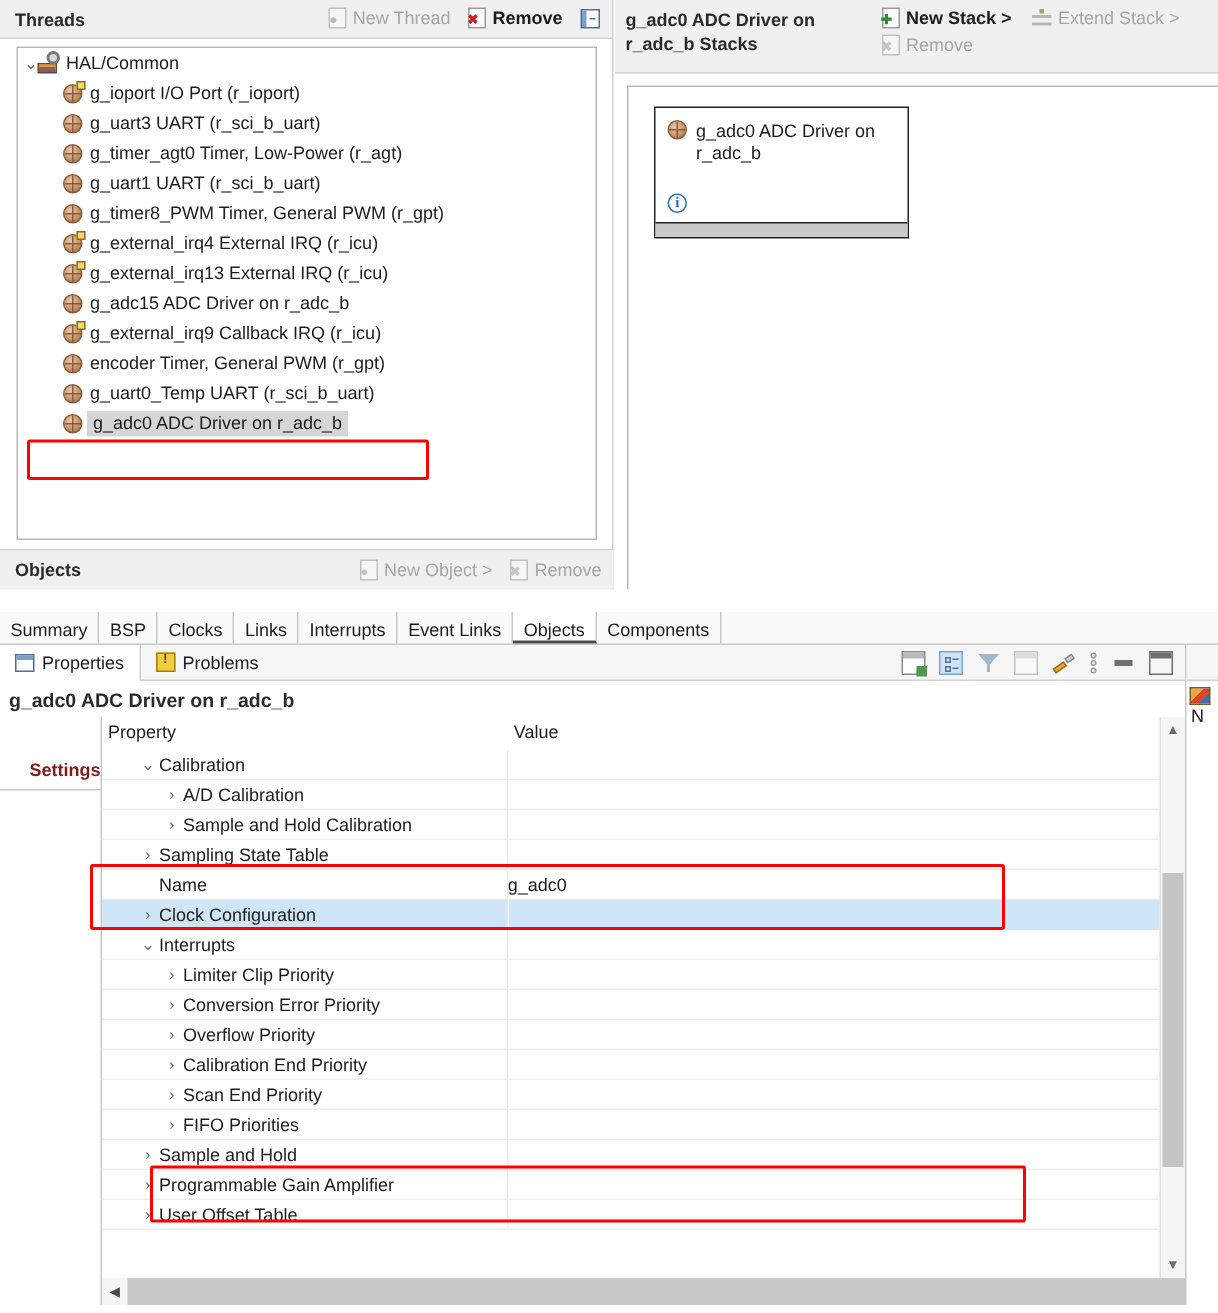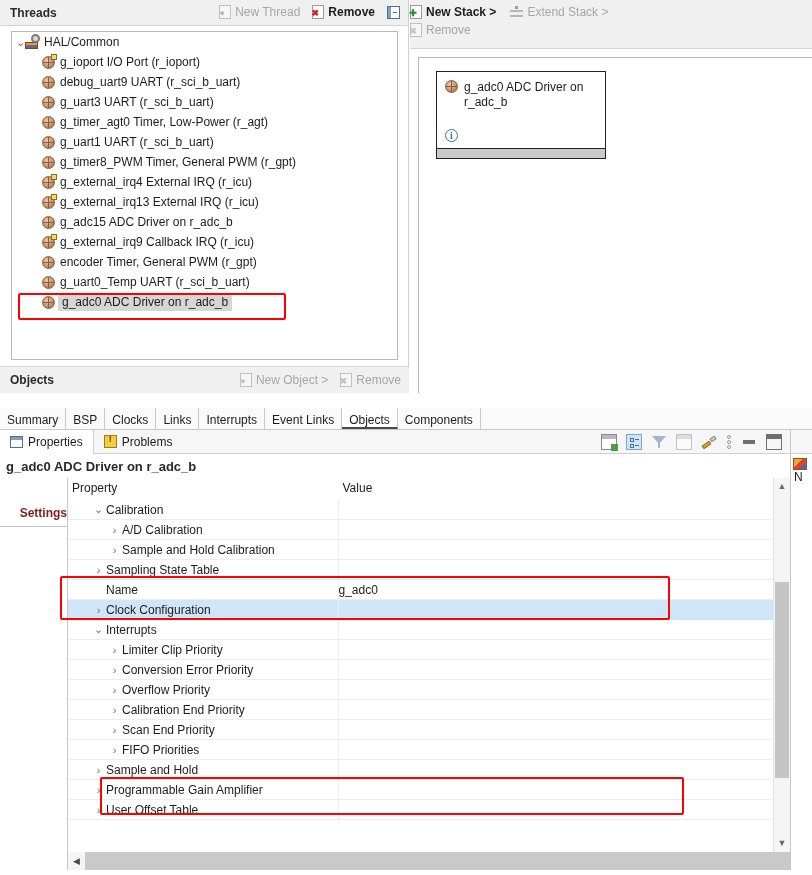--- a/index.html
+++ b/index.html
@@ -287,24 +287,20 @@
           <span class="lbl">HAL/Common</span>
         </div>
         <div class="tree-row lvl1">
           <span class="ico ico-module">
             <span class="badge-sq"></span>
           </span>
           <span class="lbl">g_ioport I/O Port (r_ioport)</span>
         </div>
         <div class="tree-row lvl1">
           <span class="ico ico-module"></span>
-          <span class="lbl">debug_uart9 UART (r_sci_b_uart)</span>
-        </div>
-        <div class="tree-row lvl1">
-          <span class="ico ico-module"></span>
           <span class="lbl">g_uart3 UART (r_sci_b_uart)</span>
         </div>
         <div class="tree-row lvl1">
           <span class="ico ico-module"></span>
           <span class="lbl">g_timer_agt0 Timer, Low-Power (r_agt)</span>
         </div>
         <div class="tree-row lvl1">
           <span class="ico ico-module"></span>
           <span class="lbl">g_uart1 UART (r_sci_b_uart)</span>
         </div>
@@ -362,20 +358,21 @@
               <span class="mark" style="color:#c5c5c5">✖</span>
             </span>
           <span>Remove</span>
         </div>
       </div>
     </div>
   </div>
 
   <div id="stacks-panel">
     <div id="stacks-header">
+      <div id="stacks-title">g_adc0 ADC Driver on r_adc_b Stacks</div>
       <div id="stacks-actions">
         <div class="stk-row">
           <div class="hdr-btn enabled">
             <span class="ico ico-doc">
                 <span class="mark" style="color:#2e8b35">✚</span>
               </span>
             <span>New Stack &gt;</span>
           </div>
           <div class="hdr-btn disabled">
             <span class="ico" style="width:13px;height:13px;position:relative;">

